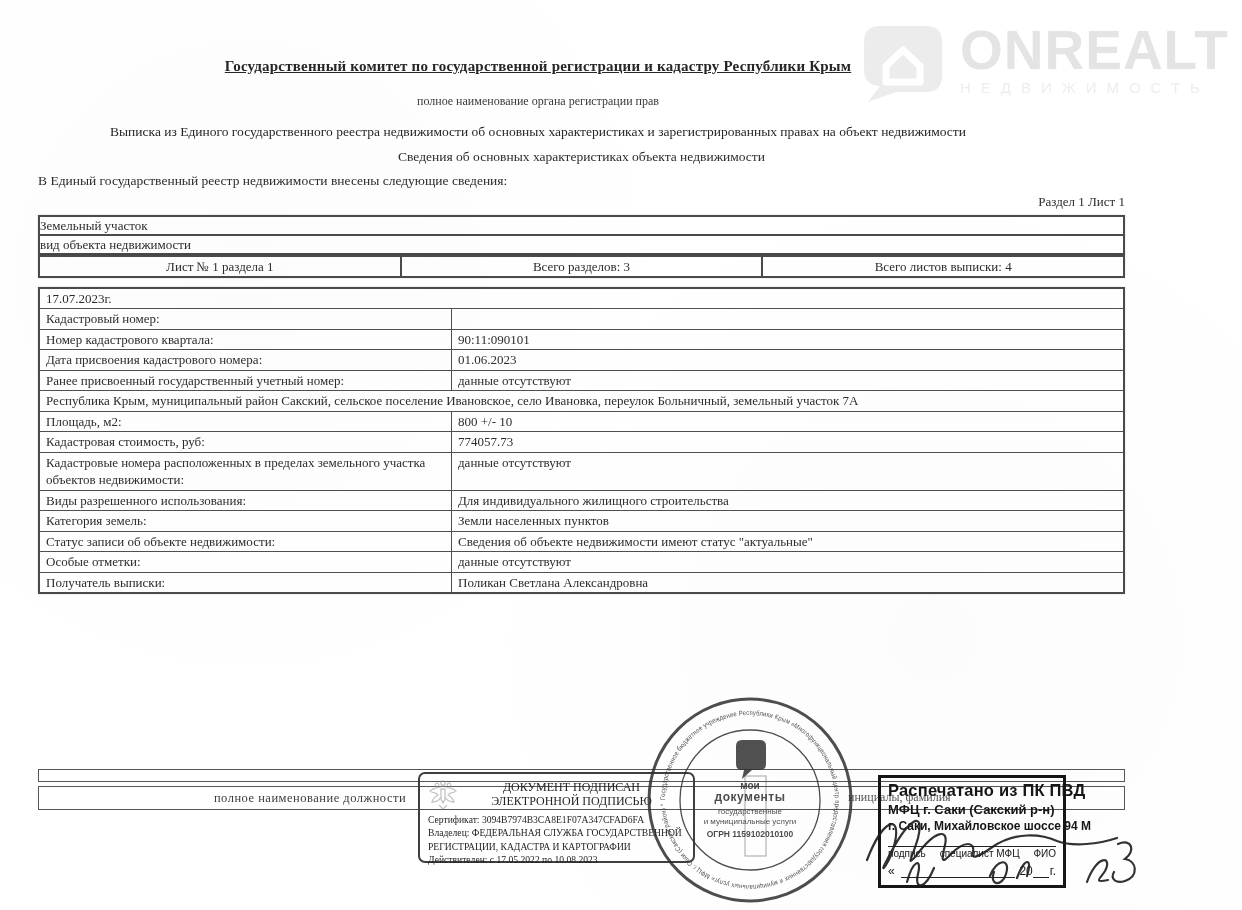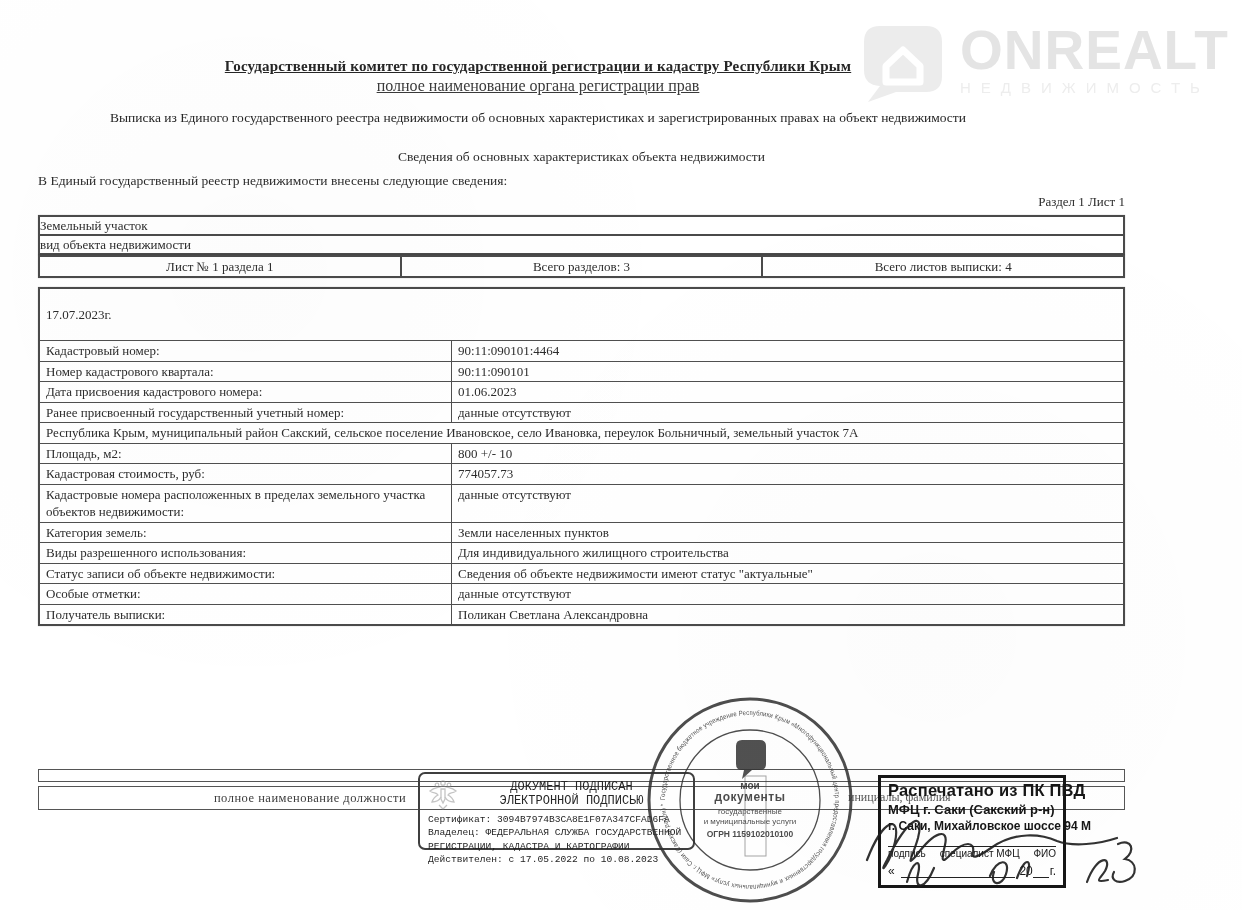--- a/index.html
+++ b/index.html
@@ -12,51 +12,51 @@
   
   .wm{position:absolute;left:856px;top:22px;display:flex;align-items:flex-start;z-index:0;}
   .wm-text{margin-left:12px;}
   .wm-brand{font-family:"Liberation Sans",sans-serif;font-weight:bold;font-size:55px;line-height:56px;
             letter-spacing:1px;color:#e4e4e4;}
   .wm-sub{font-family:"Liberation Sans",sans-serif;font-size:15px;letter-spacing:10px;color:#ededed;margin-top:1px;}
 
   
   .header{position:absolute;left:38px;top:58px;width:1000px;text-align:center;}
   .org-name{font-size:15px;font-weight:600;text-decoration:underline;letter-spacing:.2px;color:#262626;}
-  .org-caption{font-size:16px;margin-top:2px;color:#3a3a3a;text-decoration:underline;}
+  .org-caption{font-size:12px;margin-top:19px;color:#3a3a3a;}
   .doc-title{font-size:13.5px;margin-top:15px;color:#262626;}
   .section-title{position:absolute;left:38px;top:149px;width:1087px;text-align:center;font-size:13.5px;}
   .intro{position:absolute;left:38px;top:173px;font-size:13.5px;}
   .section-label{position:absolute;left:38px;top:194px;width:1087px;text-align:right;font-size:13px;}
 
   
   .tables{position:absolute;left:38px;top:215px;width:1087px;box-sizing:border-box;font-size:13px;}
   .tbl-object{border:2px solid #4a4a4a;box-shadow:0 0 1px rgba(0,0,0,.3);}
   .tbl-object .trow{height:17px;line-height:17px;}
   .tbl-object .trow + .trow{border-top:2px solid #4a4a4a;}
   .tbl-sheet{display:flex;border:2px solid #4a4a4a;box-shadow:0 0 1px rgba(0,0,0,.3);}
   .tbl-sheet .scell{flex:1;height:19px;line-height:19px;text-align:center;border-right:2px solid #4a4a4a;}
   .tbl-sheet .scell:last-child{border-right:none;}
   .tbl-main{margin-top:9px;border:2px solid #4a4a4a;box-shadow:0 0 1px rgba(0,0,0,.3);}
   .mrow{display:flex;border-bottom:1.5px solid #4f4f4f;}
   .mrow:last-child{border-bottom:none;}
   .ml{width:412px;box-sizing:border-box;padding:1px 6px;border-right:1.5px solid #4f4f4f;line-height:17.5px;}
   .mv{flex:1;box-sizing:border-box;padding:1px 6px;line-height:17.5px;}
-  .mdate{padding:17px 6px;line-height:17px;}
+  .mdate{padding:1px 6px;line-height:17px;}
 
   
   .bar1{position:absolute;left:38px;top:769px;width:1087px;height:13px;border:1.5px solid #555;box-sizing:border-box;z-index:1;}
   .bar2{position:absolute;left:38px;top:786px;width:1087px;height:24px;border:1.5px solid #555;box-sizing:border-box;z-index:1;}
   .pos-cap{position:absolute;left:120px;top:791px;width:380px;text-align:center;font-size:12.5px;
            letter-spacing:.5px;color:#3c3c3c;z-index:2;}
   .name-cap{position:absolute;left:848px;top:790px;font-size:12px;color:#555;z-index:2;}
 
   
-  .esign{position:absolute;left:418px;top:772px;width:277px;height:78px;border:2px solid #3f3f3f;
-         border-radius:7px;box-sizing:border-box;padding:3px 8px;z-index:3;background:transparent;font-family:Liberation Mono, monospace;}
+  .esign{position:absolute;left:418px;top:772px;width:277px;height:91px;border:2px solid #3f3f3f;
+         border-radius:7px;box-sizing:border-box;padding:3px 8px;z-index:3;background:transparent;}
   .esign-head{display:flex;}
   .eagle{width:30px;height:36px;flex:none;opacity:.5;}
   .esign-titles{flex:1;text-align:center;font-size:12px;line-height:14px;padding-top:3px;color:#262626;}
   .esign-info{font-size:9.6px;line-height:12.4px;margin-top:1px;color:#1e1e1e;}
 
   
   .stamp{position:absolute;left:644px;top:694px;width:212px;height:212px;z-index:4;opacity:.85;}
 
   
   .pbox{position:absolute;left:878px;top:775px;width:188px;height:113px;border:3px solid #161616;
@@ -112,21 +112,20 @@
       <div class="scell">Всего разделов: 3</div>
       <div class="scell">Всего листов выписки: 4</div>
     </div>
 
     <div class="tbl-main">
       <div class="mrow">
           <div class="mdate">17.07.2023г.</div>
         </div>
       <div class="mrow">
         <div class="ml">Кадастровый номер:</div>
-        <div class="mv">90:11:090101:4464</div>
       </div>
       <div class="mrow">
         <div class="ml">Номер кадастрового квартала:</div>
         <div class="mv">90:11:090101</div>
       </div>
       <div class="mrow">
         <div class="ml">Дата присвоения кадастрового номера:</div>
         <div class="mv">01.06.2023</div>
       </div>
       <div class="mrow">
@@ -142,26 +141,26 @@
       </div>
       <div class="mrow">
         <div class="ml">Кадастровая стоимость, руб:</div>
         <div class="mv">774057.73</div>
       </div>
       <div class="mrow">
         <div class="ml">Кадастровые номера расположенных в пределах земельного участка объектов недвижимости:</div>
         <div class="mv">данные отсутствуют</div>
       </div>
       <div class="mrow">
+        <div class="ml">Виды разрешенного использования:</div>
+        <div class="mv">Для индивидуального жилищного строительства</div>
+      </div>
+      <div class="mrow">
         <div class="ml">Категория земель:</div>
         <div class="mv">Земли населенных пунктов</div>
-      </div>
-      <div class="mrow">
-        <div class="ml">Виды разрешенного использования:</div>
-        <div class="mv">Для индивидуального жилищного строительства</div>
       </div>
       <div class="mrow">
         <div class="ml">Статус записи об объекте недвижимости:</div>
         <div class="mv">Сведения об объекте недвижимости имеют статус "актуальные"</div>
       </div>
       <div class="mrow">
         <div class="ml">Особые отметки:</div>
         <div class="mv">данные отсутствуют</div>
       </div>
       <div class="mrow">

